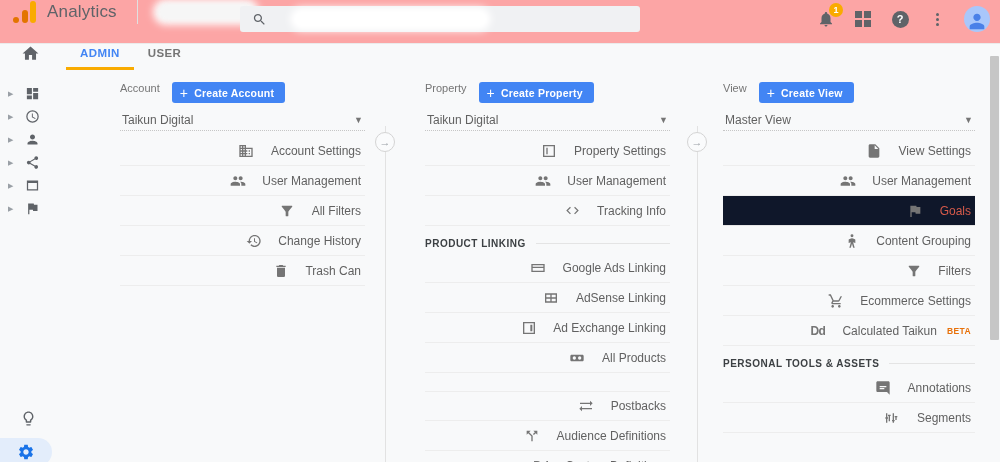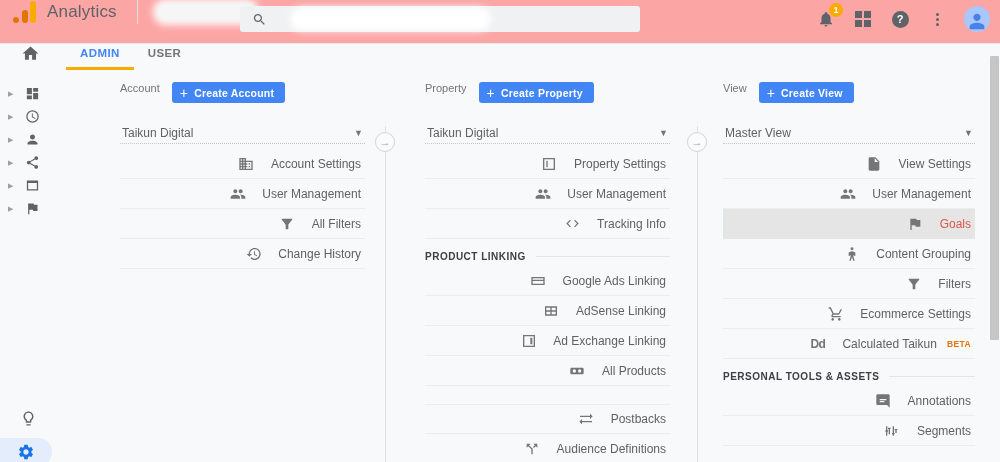--- a/index.html
+++ b/index.html
@@ -65,29 +65,29 @@
   .col { position:absolute; top:0; }
   .col-account { left:63px; width:245px; }
   .col-property { left:368px; width:245px; }
   .col-view { left:666px; width:252px; }
   .col-head { margin-top:12px; height:22px; display:flex; align-items:flex-start; gap:12px; }
   .entity-label { font-size:11px; color:#757575; }
   .create-btn { background:#4285f4; color:#fff; border:none; border-radius:3px; height:21px;
     padding:0 11px 0 8px; font-size:10.5px; font-weight:bold; letter-spacing:.2px;
     display:flex; align-items:center; gap:6px; cursor:pointer; font-family:inherit; }
   .create-btn .plus { font-size:14px; font-weight:normal; line-height:1; }
-  .selector { margin-top:18px; height:22px; display:flex; align-items:center; justify-content:space-between;
+  .selector { margin-top:5px; height:22px; display:flex; align-items:center; justify-content:space-between;
     font-size:12px; color:#616161; border-bottom:1px dotted #c6c6c6; cursor:pointer; padding:0 2px; }
   .selector .sel-caret { color:#757575; font-size:9px; }
   .list { margin-top:5px; }
   .row { display:flex; align-items:center; height:30px; padding-left:10px; padding-right:4px;
     gap:16px; border-bottom:1px solid #ededed; cursor:pointer;justify-content:flex-end; }
   .row .row-icon { width:17px; display:flex; justify-content:center; color:#757575; flex:0 0 auto; }
   .row .row-label { font-size:12px; color:#616161; }
-  .row.selected { background:#e5e5e5; border-bottom-color:#e6e6e6; }
+  .row.selected { background:#0f172a; border-bottom-color:#e6e6e6; }
   .row.selected .row-label { color:#d65a4a; }
   .row.gap-before { margin-top:18px; border-top:1px solid #ededed; }
   .dd-glyph { font-size:12px; font-weight:bold; color:#757575; letter-spacing:-.5px; }
   .beta { font-size:8.5px; font-weight:bold; color:#e8710a; letter-spacing:.4px; margin-left:-6px; }
   .section-header { display:flex; align-items:center; gap:10px; margin:10px 0 3px; height:14px;
     font-size:10px; font-weight:bold; color:#3c4043; letter-spacing:.5px; white-space:nowrap; }
   .section-header::after { content:""; flex:1; border-top:1px solid #e4e4e4; }
 
   .col-divider { position:absolute; top:56px; bottom:0; width:1px; background:#e2e2e2; }
   .divider-1 { left:328px; } .divider-2 { left:640px; }
@@ -275,20 +275,28 @@
           <span class="row-label">All Filters</span>
         </div>
         <div class="row">
           <span class="row-icon">
             <svg width="16" height="16" viewBox="0 0 24 24" fill="currentColor">
               <path d="M13 3c-4.97 0-9 4.03-9 9H1l3.89 3.89.07.14L9 12H6c0-3.87 3.13-7 7-7s7 3.13 7 7-3.13 7-7 7c-1.93 0-3.68-.79-4.94-2.06l-1.42 1.42C8.27 19.99 10.51 21 13 21c4.97 0 9-4.03 9-9s-4.03-9-9-9zm-1 5v5l4.28 2.54.72-1.21-3.5-2.08V8H12z"></path>
             </svg>
           </span>
           <span class="row-label">Change History</span>
         </div>
+        <div class="row">
+          <span class="row-icon">
+            <svg width="16" height="16" viewBox="0 0 24 24" fill="currentColor">
+              <path d="M6 19c0 1.1.9 2 2 2h8c1.1 0 2-.9 2-2V7H6v12zM19 4h-3.5l-1-1h-5l-1 1H5v2h14V4z"></path>
+            </svg>
+          </span>
+          <span class="row-label">Trash Can</span>
+        </div>
       </div>
   </section>
 
   <div class="col-divider divider-1"></div>
   <div class="collapse-btn collapse-1">→</div>
 
   <section class="col col-property">
     <div class="col-head">
       <span class="entity-label">Property</span>
       <button class="create-btn">

